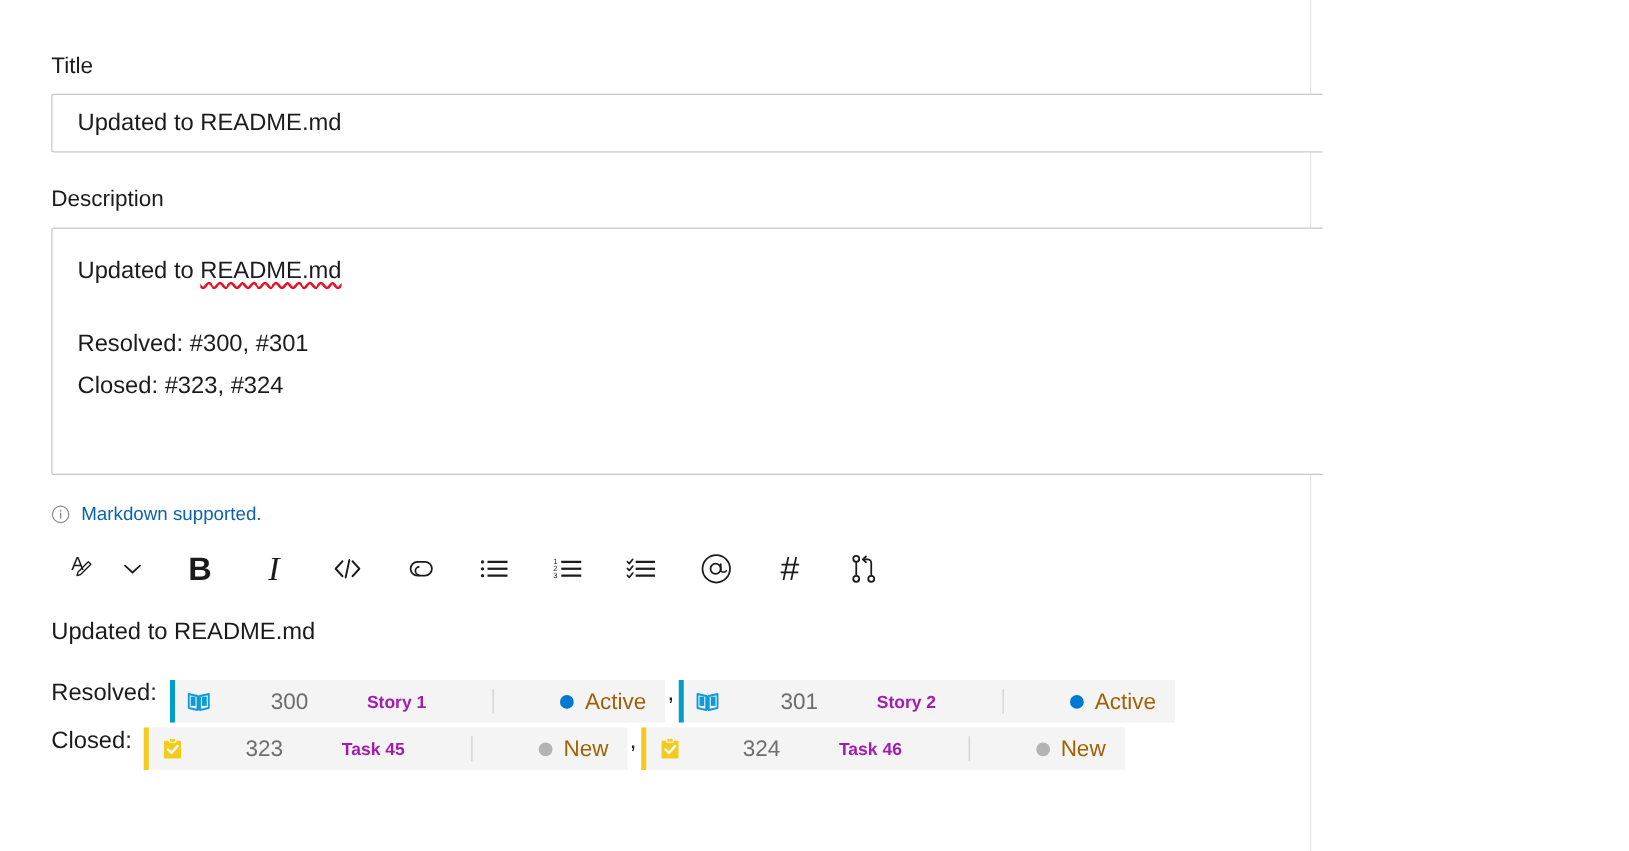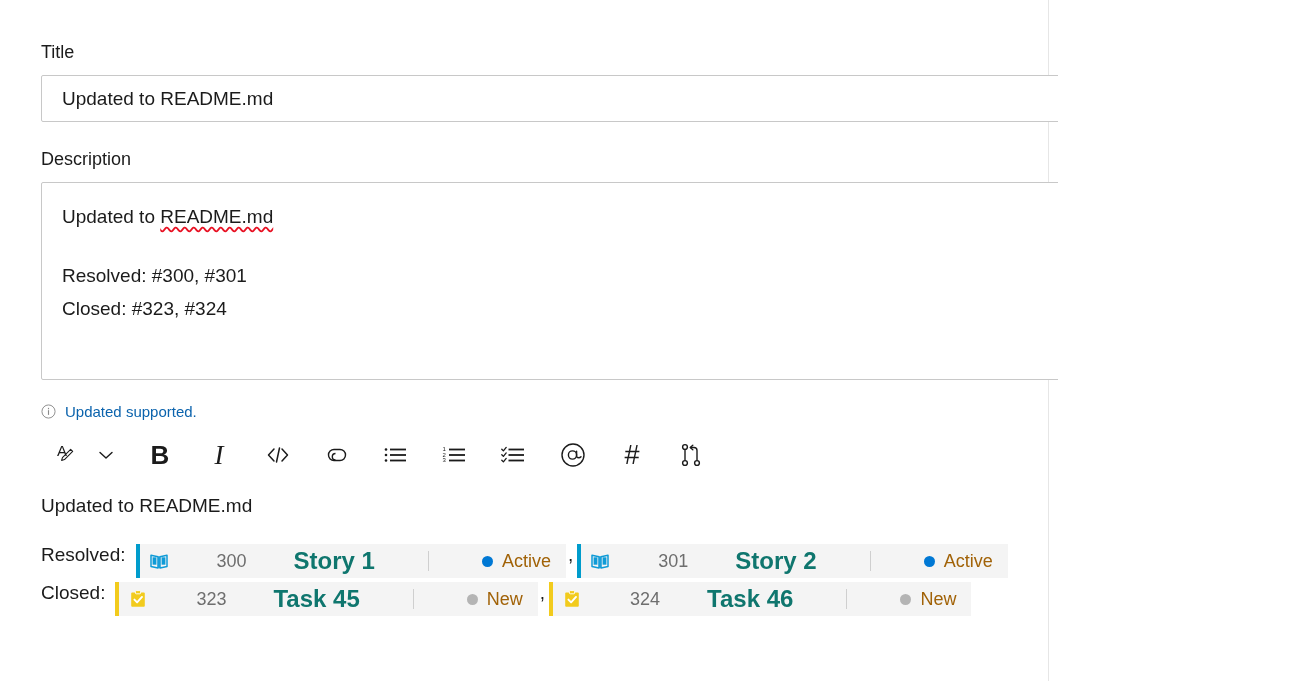--- a/index.html
+++ b/index.html
@@ -157,22 +157,22 @@
   .wi-card.task { border-left-color: #f2cb1d; }
   .wi-icon { display: flex; align-items: center; margin-right: 8px; }
   .wi-icon svg { display: block; }
   .wi-id {
     color: #6e6e6e;
     font-size: 18px;
     margin-right: 7px;
   }
   .wi-title {
     font-weight: bold;
-    font-size: 24px;
-    color: #0f766e;
+    font-size: 14px;
+    color: #a21caf;
   }
   .wi-sep {
     width: 1px;
     height: 20px;
     background: #cfcfcf;
     margin: 0 13px;
   }
   .wi-state {
     display: flex;
     align-items: center;
@@ -210,21 +210,21 @@
     </div>
 
     <div class="md-note">
       <span class="info-icon">
         <svg width="15" height="15" viewBox="0 0 16 16">
           <circle cx="8" cy="8" r="7" fill="none" stroke="#8a8a8a" stroke-width="1"></circle>
           <rect x="7.4" y="6.6" width="1.2" height="5" fill="#8a8a8a"></rect>
           <rect x="7.4" y="4.1" width="1.2" height="1.5" fill="#8a8a8a"></rect>
         </svg>
       </span>
-      <span class="md-note-text">Updated supported.</span>
+      <span class="md-note-text">Markdown supported.</span>
     </div>
 
     <div class="toolbar">
 
       <div class="tb-btn tb-gap-1">
         <span>
           <svg width="28" height="28" viewBox="0 0 28 28">
             <text x="3" y="15" font-family="Liberation Sans, sans-serif" font-size="15" fill="#1b1b1b">A</text>
             <path d="M9.5 23.5 L19.5 13.5 L22 16 L12 26 L8.5 27 Z" fill="none" stroke="#1b1b1b" stroke-width="1.3" stroke-linejoin="round" transform="translate(-1,-6) scale(0.82) translate(2,4)"></path>
           </svg>

